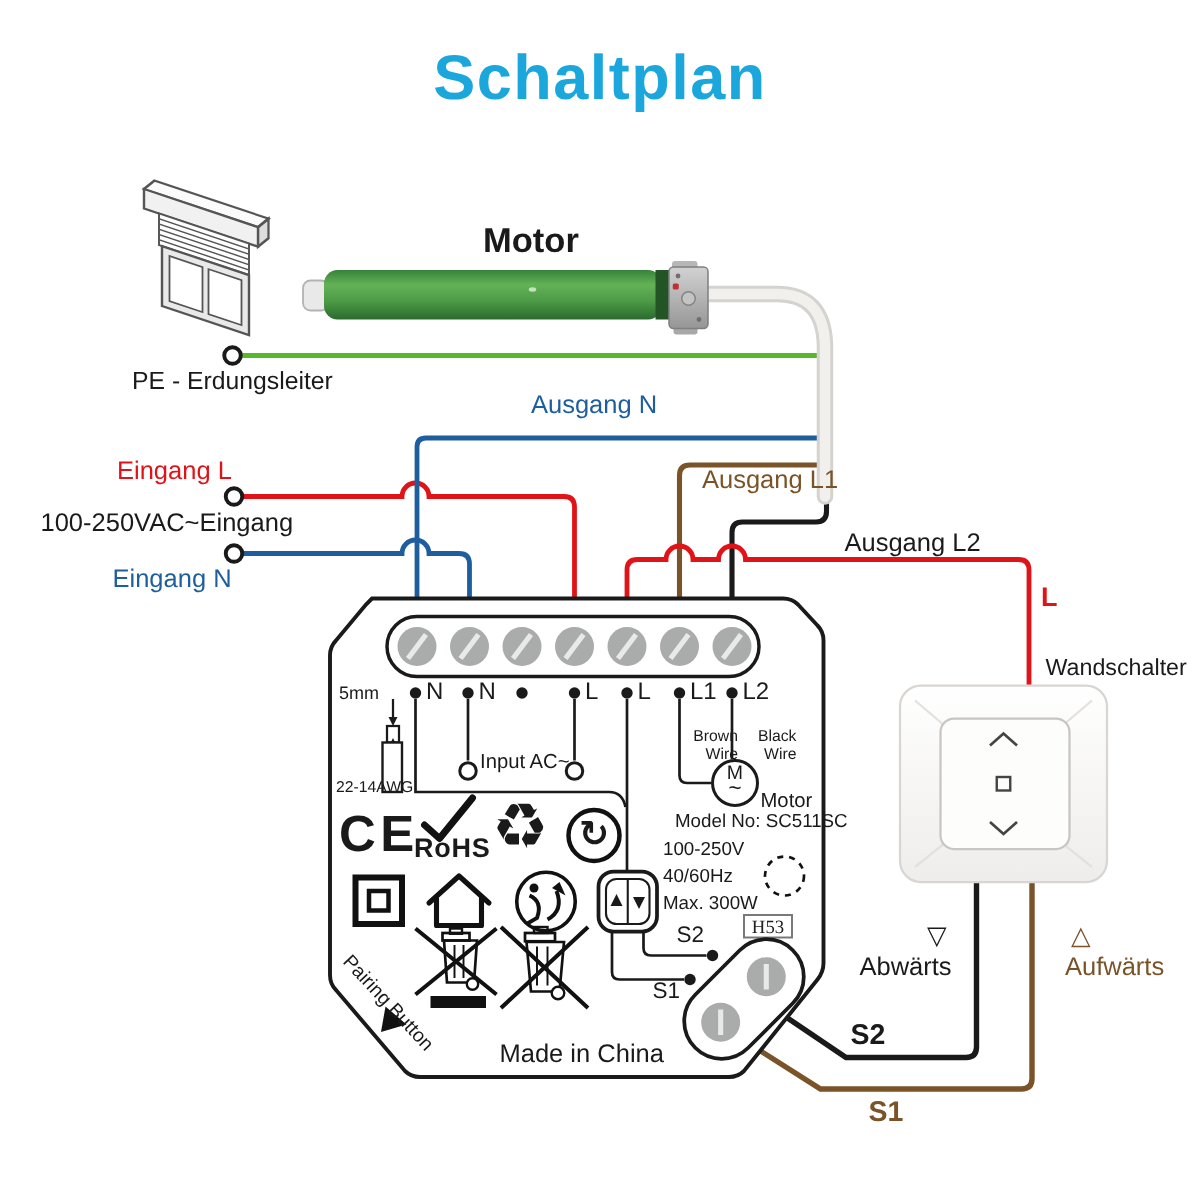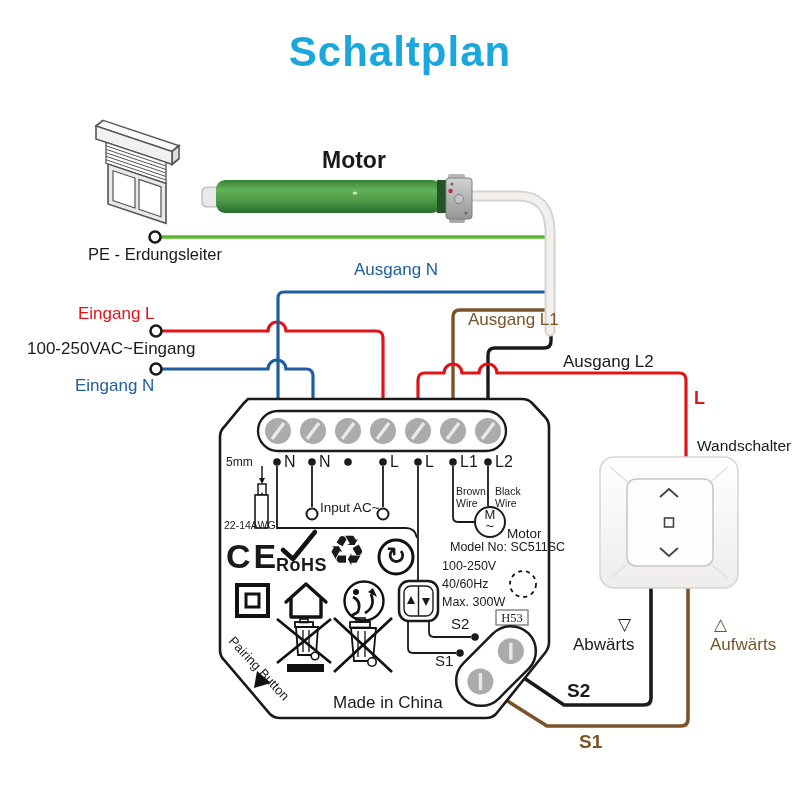--- a/index.html
+++ b/index.html
@@ -7,21 +7,21 @@
           font-family:"Liberation Sans",sans-serif;color:#1a1a1a;}
   #diagram-svg{position:absolute;left:0;top:0;}
   .lbl{position:absolute;white-space:nowrap;line-height:1.12;}
   .blue{color:#1e5e9e;}
   .red{color:#e01418;}
   .brown{color:#7a5428;margin-left:12px;}
   .title{font-size:42px;font-weight:bold;color:#1ba7dc;letter-spacing:1px;transform:translateX(-50%);}
   .big{font-size:23px;font-weight:bold;}
   .wire-lbl{font-size:17px;}
   .small{font-size:12.5px;}
-  .tiny{font-size:10.5px;}
+  .tiny{font-size:10.5px;text-align:right;}
   .term{font-size:16px;}
   .boldlbl{font-size:19px;font-weight:bold;}
   .ce{font-size:34px;font-weight:bold;letter-spacing:3px;}
   .rohs{font-size:18px;font-weight:bold;letter-spacing:0.5px;}
   .glyph{font-family:"DejaVu Sans",sans-serif;}
   .serif{font-family:"Liberation Serif",serif;}
   .center{transform:translateX(-50%);}
   .wrap{white-space:normal;}
 </style>
 </head>

